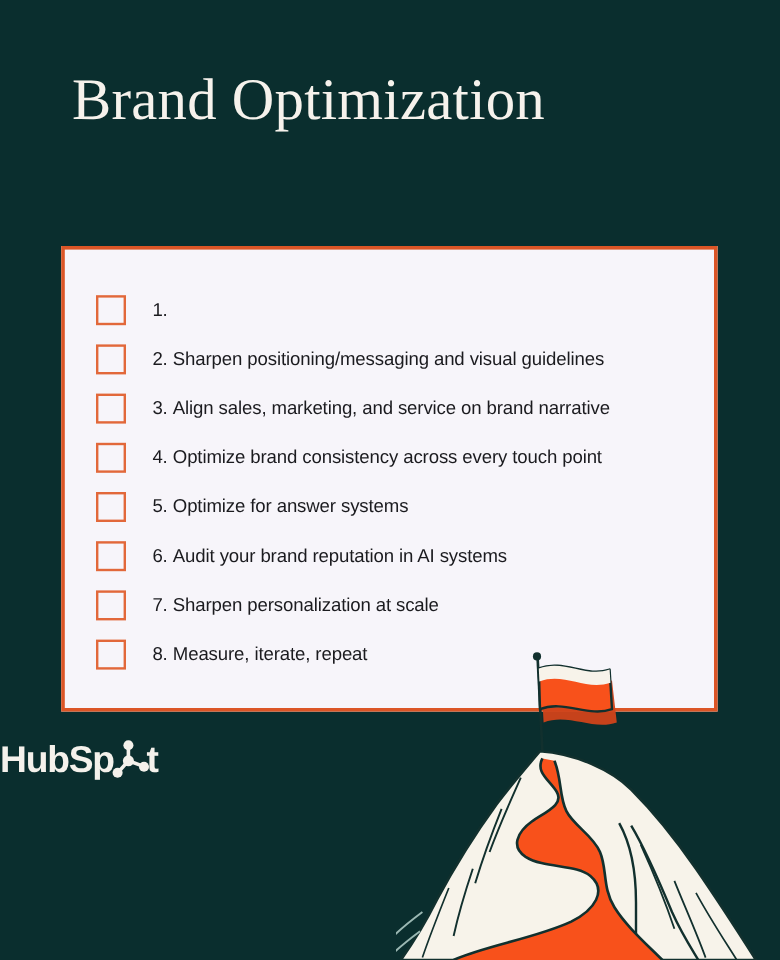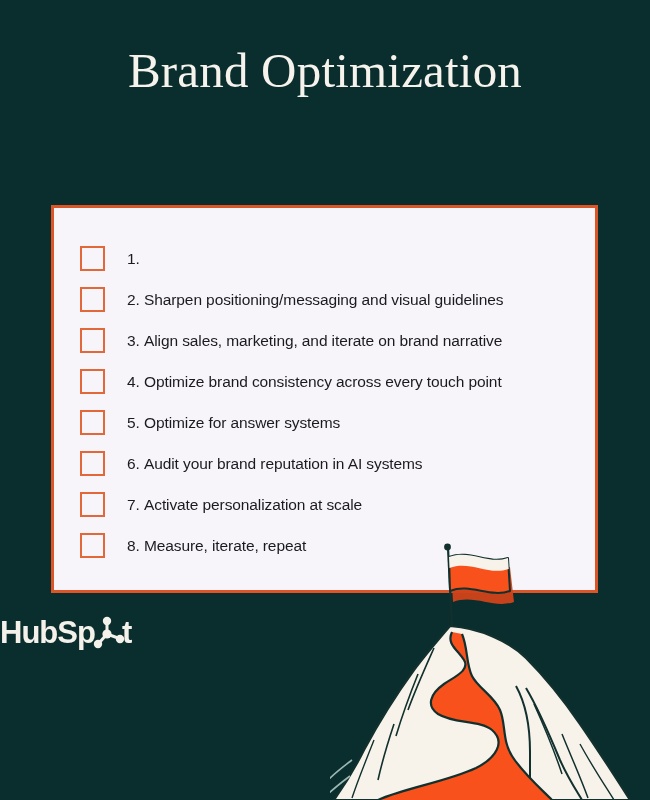--- a/index.html
+++ b/index.html
@@ -11,23 +11,23 @@
 
   body {
     background:#0A2E2E;
     font-family:"Liberation Sans", sans-serif;
     position:relative;
   }
 
   
   #title-block {
     position:absolute;
-    top:44px; left:0; right:0;
-    text-align:center;
-    padding:0 76px;
+    top:56px; left:0; right:0;
+    text-align:left;
+    padding:0 60px;
   }
   #title-block .title-line {
     font-family:"Liberation Serif", serif;
     font-weight:400;
     font-size:49px;
     line-height:54px;
     color:#F6F2EC;
     letter-spacing:0.2px;
   }
 
@@ -104,21 +104,21 @@
     <div class="check-text">
       <span class="check-num">2.</span>
       <span>Sharpen positioning/messaging and visual guidelines</span>
     </div>
   </div>
 
   <div class="check-row">
     <div class="check-box"></div>
     <div class="check-text">
       <span class="check-num">3.</span>
-      <span>Align sales, marketing, and iterate on brand narrative</span>
+      <span>Align sales, marketing, and service on brand narrative</span>
     </div>
   </div>
 
   <div class="check-row">
     <div class="check-box"></div>
     <div class="check-text">
       <span class="check-num">4.</span>
       <span>Optimize brand consistency across every touch point</span>
     </div>
   </div>
@@ -136,21 +136,21 @@
     <div class="check-text">
       <span class="check-num">6.</span>
       <span>Audit your brand reputation in AI systems</span>
     </div>
   </div>
 
   <div class="check-row">
     <div class="check-box"></div>
     <div class="check-text">
       <span class="check-num">7.</span>
-      <span>Activate personalization at scale</span>
+      <span>Sharpen personalization at scale</span>
     </div>
   </div>
 
   <div class="check-row">
     <div class="check-box"></div>
     <div class="check-text">
       <span class="check-num">8.</span>
       <span>Measure, iterate, repeat</span>
     </div>
   </div>

